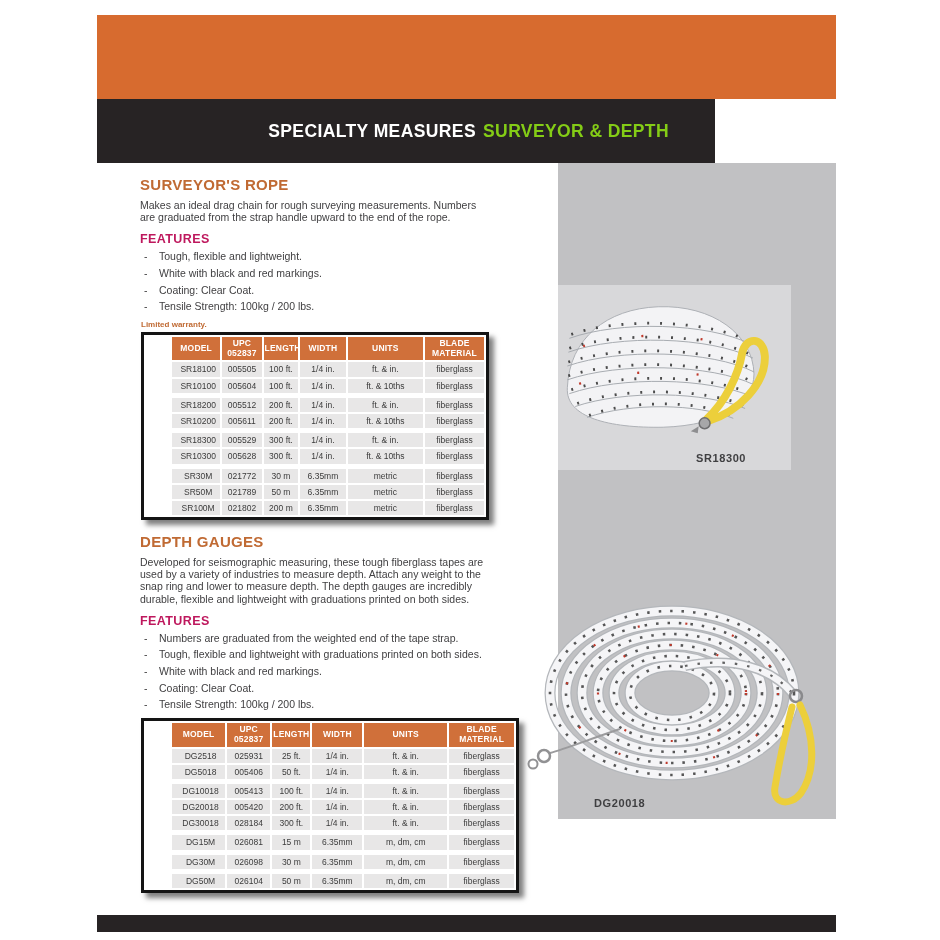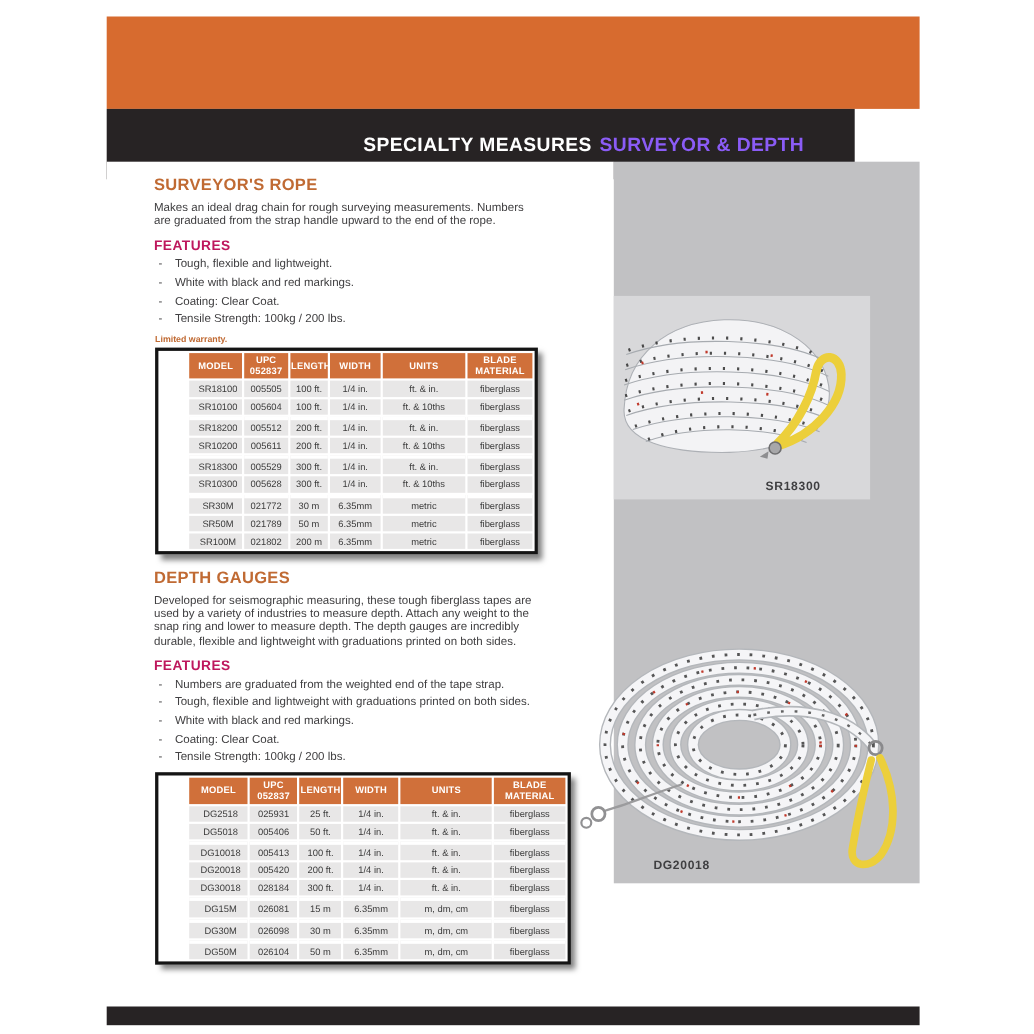--- a/index.html
+++ b/index.html
@@ -1,22 +1,22 @@
 <!DOCTYPE html>
 <html><head>
 <meta charset="utf-8">
 <style>
   html,body{margin:0;padding:0;background:#ffffff;}
   body{width:940px;height:940px;position:relative;font-family:"Liberation Sans",sans-serif;-webkit-font-smoothing:antialiased;}
   .page{position:absolute;left:97px;top:15px;width:739px;height:917px;background:#ffffff;}
   .band-orange{position:absolute;left:0;top:0;width:739px;height:84px;background:#D76B2F;}
-  .band-black{position:absolute;left:0;top:84px;width:680px;height:64px;background:#272324;display:flex;align-items:center;justify-content:flex-end;padding-right:46px;box-sizing:border-box;}
+  .band-black{position:absolute;left:0;top:84px;width:618px;height:64px;background:#272324;display:flex;align-items:center;justify-content:flex-end;padding-right:46px;box-sizing:border-box;}
   .band-black .t-white{color:#ffffff;font-weight:bold;font-size:17.5px;letter-spacing:.4px;}
-  .band-black .t-orange{color:#8b5cf6;font-weight:bold;font-size:17.5px;letter-spacing:.4px;margin-left:7px;}
-  .main{position:absolute;left:0;top:132px;width:739px;height:656px;display:flex;}
+  .band-black .t-orange{color:#84cc16;font-weight:bold;font-size:17.5px;letter-spacing:.4px;margin-left:7px;}
+  .main{position:absolute;left:0;top:148px;width:739px;height:656px;display:flex;}
   .content{width:461px;box-sizing:border-box;padding:0 20px 0 43px;background:#ffffff;}
   .sidebar{width:278px;background:#C1C1C3;position:relative;}
   .footer-bar{position:absolute;left:0;top:900px;width:739px;height:17px;background:#272324;}
 
   .section-title{font-size:15px;font-weight:bold;color:#C06A33;letter-spacing:.3px;margin:13px 0 6px 0;}
   .desc{font-size:10.5px;color:#414042;line-height:1.16;margin:0 0 9px 0;max-width:352px;}
   .features-title{font-size:12.5px;font-weight:bold;color:#be185d;letter-spacing:.4px;margin:3px 0 4px 0;}
   ul.features{list-style:none;margin:0 0 6px 0;padding:0;max-width:352px;}
   ul.features li{position:relative;padding-left:19px;font-size:10.5px;color:#414042;line-height:1.3;margin-bottom:3px;}
   ul.features li::before{content:"-";position:absolute;left:4px;top:0;color:#414042;}

